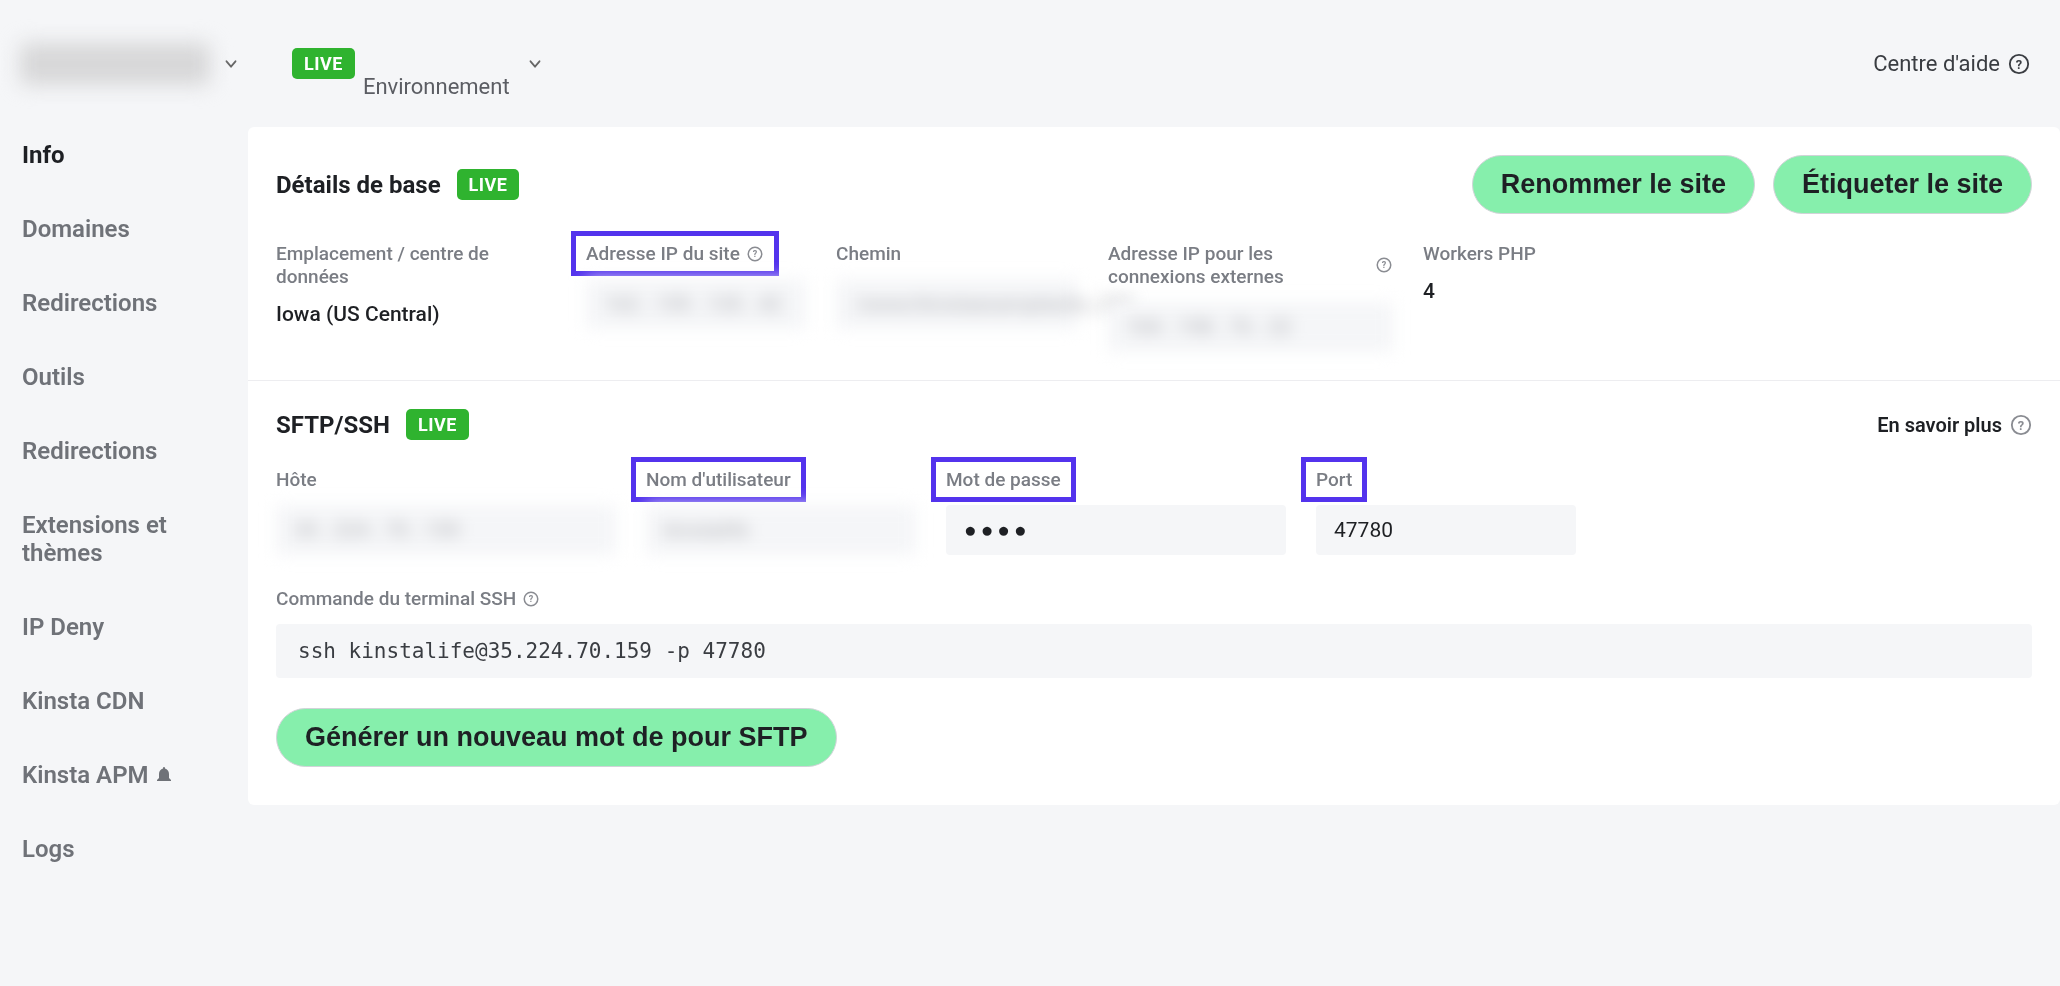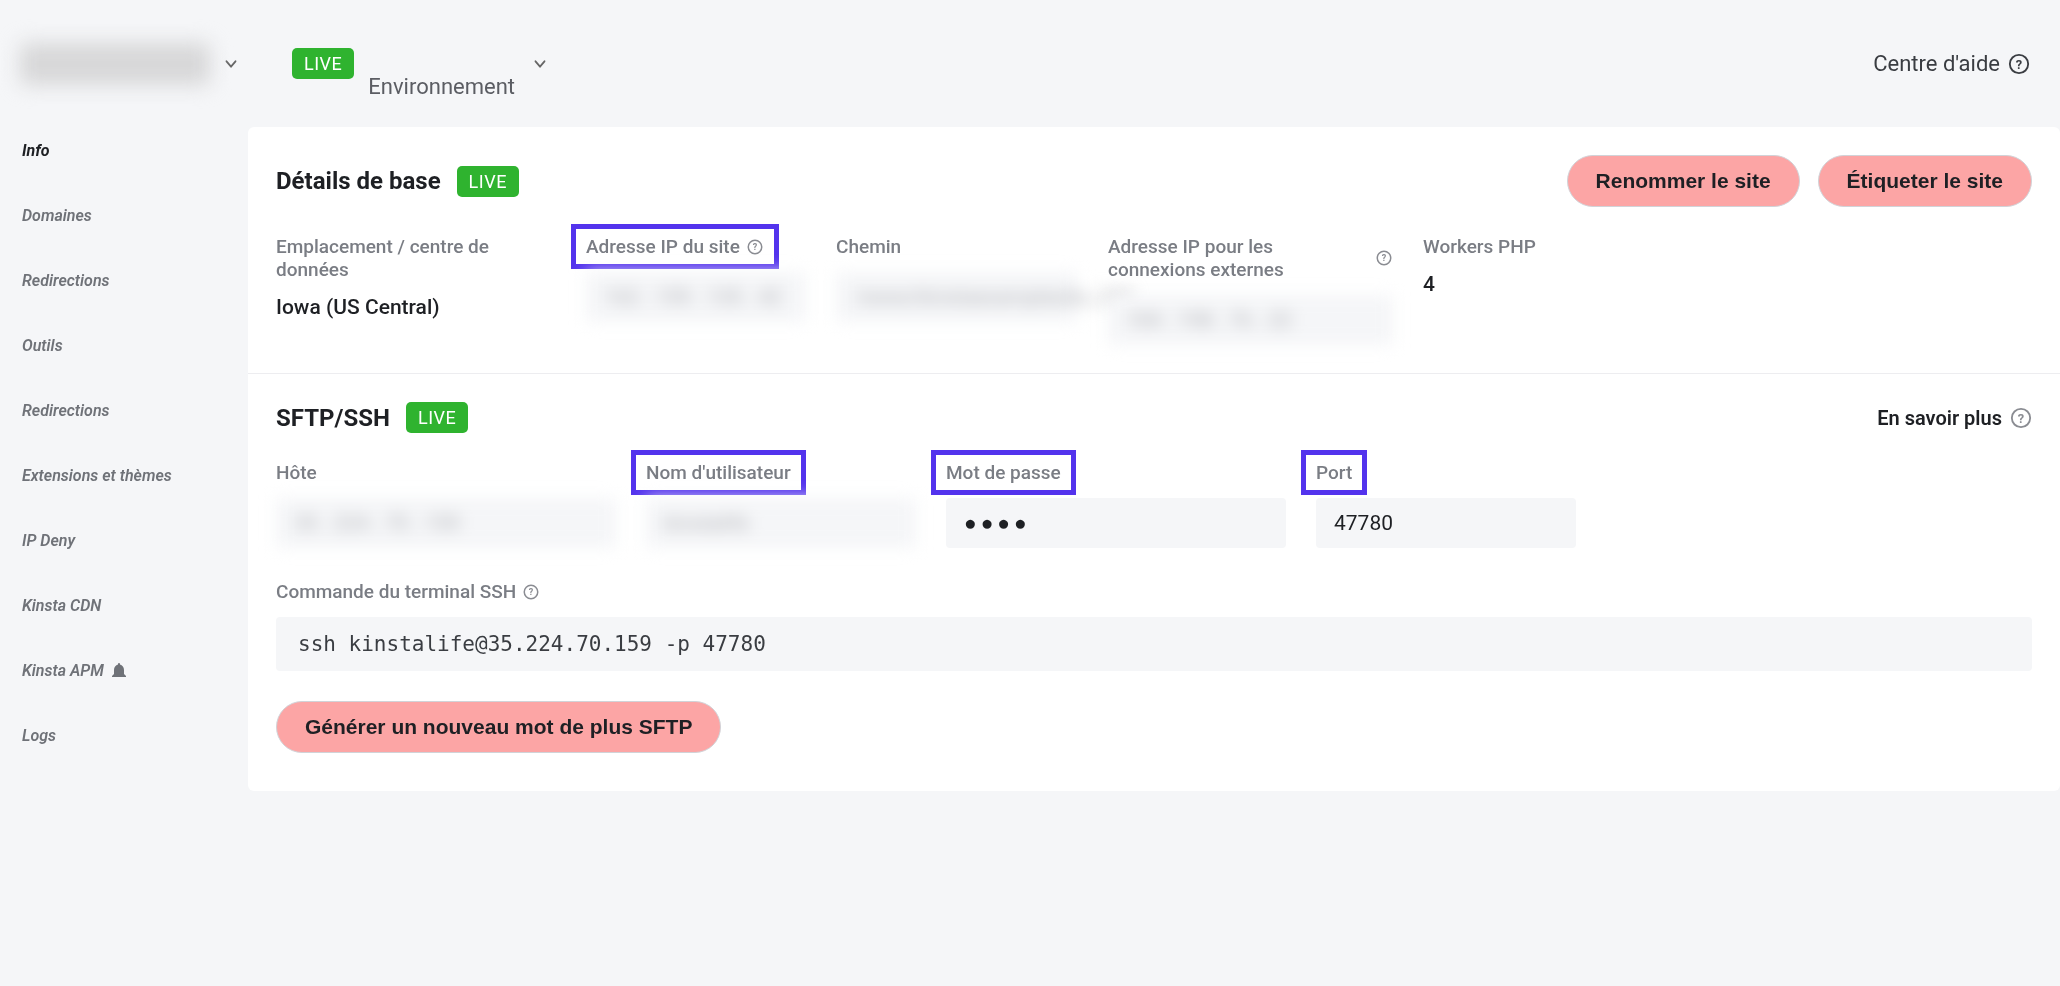--- a/index.html
+++ b/index.html
@@ -26,25 +26,25 @@
       width: 18px;
       height: 18px;
       cursor: pointer;
       margin-right: 52px;
       color: #666;
     }
     .chevron-icon svg path { stroke: #666; }
     .live-badge {
       background: #2fb32f;
       color: #fff;
-      font-weight: 400;
+      font-weight: 700;
       font-size: 18px;
       padding: 5px 12px 5px 12px;
       border-radius: 5px;
-      margin-right: 14px;
+      margin-right: 8px;
       letter-spacing: 0.5px;
     }
     .env-label {
       font-size: 22px;
       color: #5b5d63;
       margin-right: 16px;
       margin-top: 46px;
     }
     .spacer { flex: 1; }
     .help-link {
@@ -59,30 +59,29 @@
     .layout {
       display: flex;
       align-items: flex-start;
     }
     .sidebar {
       width: 248px;
       padding: 0 0 0 22px;
       flex-shrink: 0;
     }
     .sidebar-item {
-      font-size: 16px;
+      font-size: 24px;
       color: #6f7278;
       padding: 14px 0;
       margin-bottom: 18px;
       cursor: pointer;
       font-weight: 600;
       display: flex;
       align-items: center;
       gap: 8px;
-      font-style: italic;
     }
     .sidebar-item.active {
       color: #1e2024;
       font-weight: 700;
     }
     .bell-icon {
       display: inline-flex;
       fill: #6f7278;
     }
     .main {
@@ -109,25 +108,25 @@
       font-weight: 700;
       color: #1e2024;
       margin-right: 16px;
     }
     .section-actions {
       margin-left: auto;
       display: flex;
       gap: 18px;
     }
     .btn-outline {
-      background: #fca5a5;
+      background: #86efac;
       border: 1.5px solid #d1d3d8;
       border-radius: 999px;
       padding: 13px 28px;
-      font-size: 21px;
+      font-size: 27px;
       font-weight: 600;
       color: #1e2024;
       cursor: pointer;
       text-align: right;
     }
     .learn-more {
       margin-left: auto;
       font-size: 20px;
       color: #1e2024;
       font-weight: 600;
@@ -368,17 +367,17 @@
               <svg width="18" height="18" viewBox="0 0 24 24">
                 <circle cx="12" cy="12" r="9" fill="none" stroke-width="2"></circle>
                 <text x="12" y="16" text-anchor="middle" font-size="12" font-weight="700">?</text>
               </svg>
             </span>
         </span>
         <div class="ssh-cmd-box">
           <span class="mono">ssh kinstalife@35.224.70.159 -p 47780</span>
         </div>
       </div>
-      <button class="btn-outline">Générer un nouveau mot de plus SFTP</button>
+      <button class="btn-outline">Générer un nouveau mot de pour SFTP</button>
     </div>
 
   </div>
 </div>
 
 </body></html>

